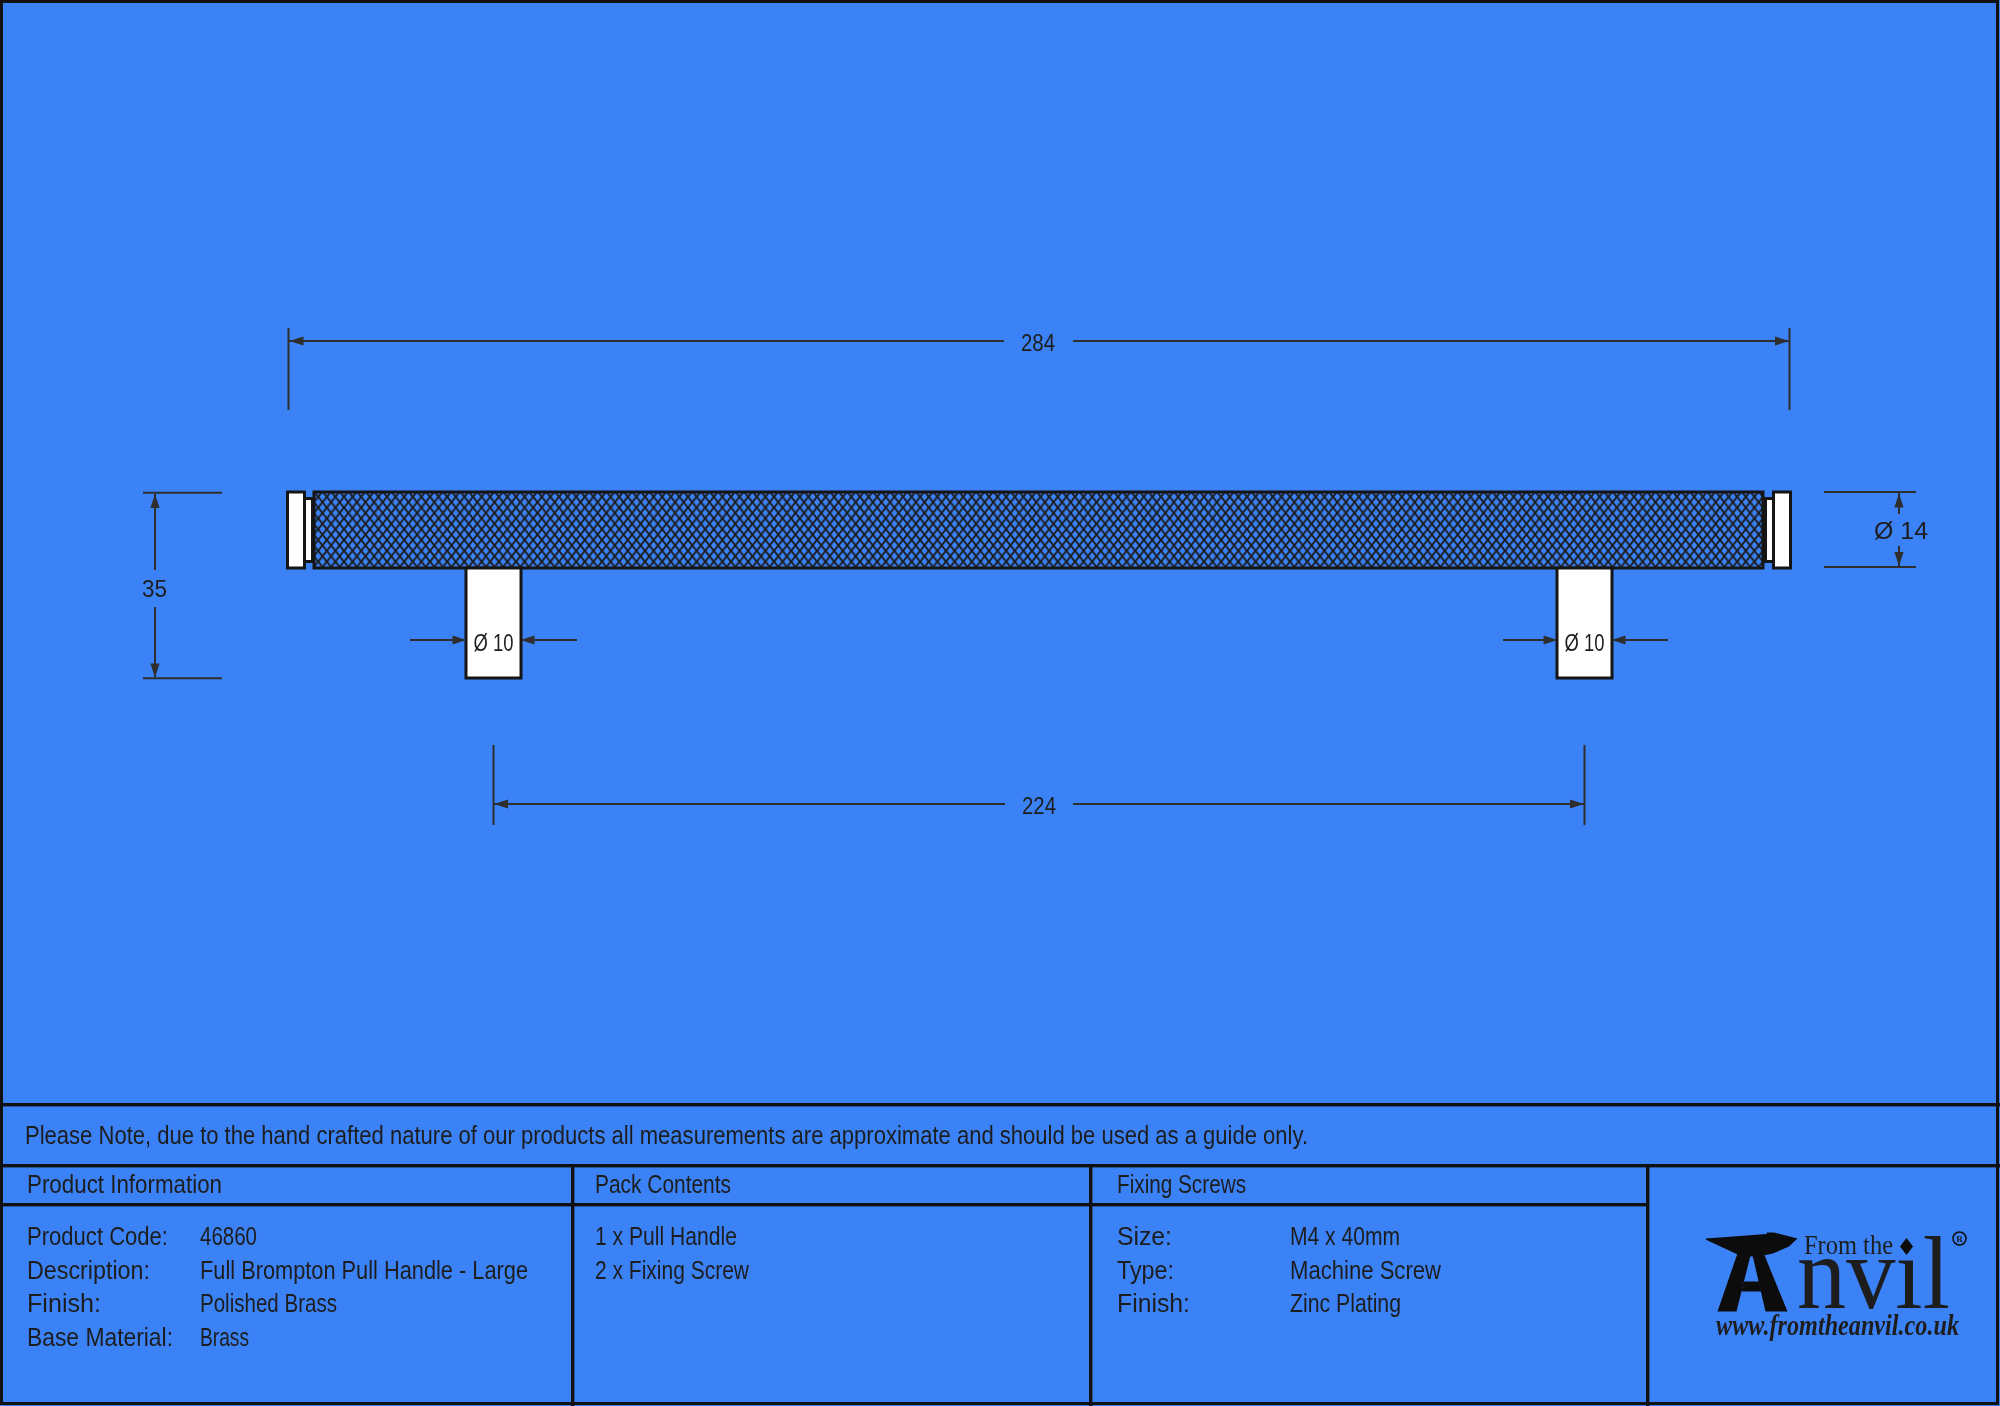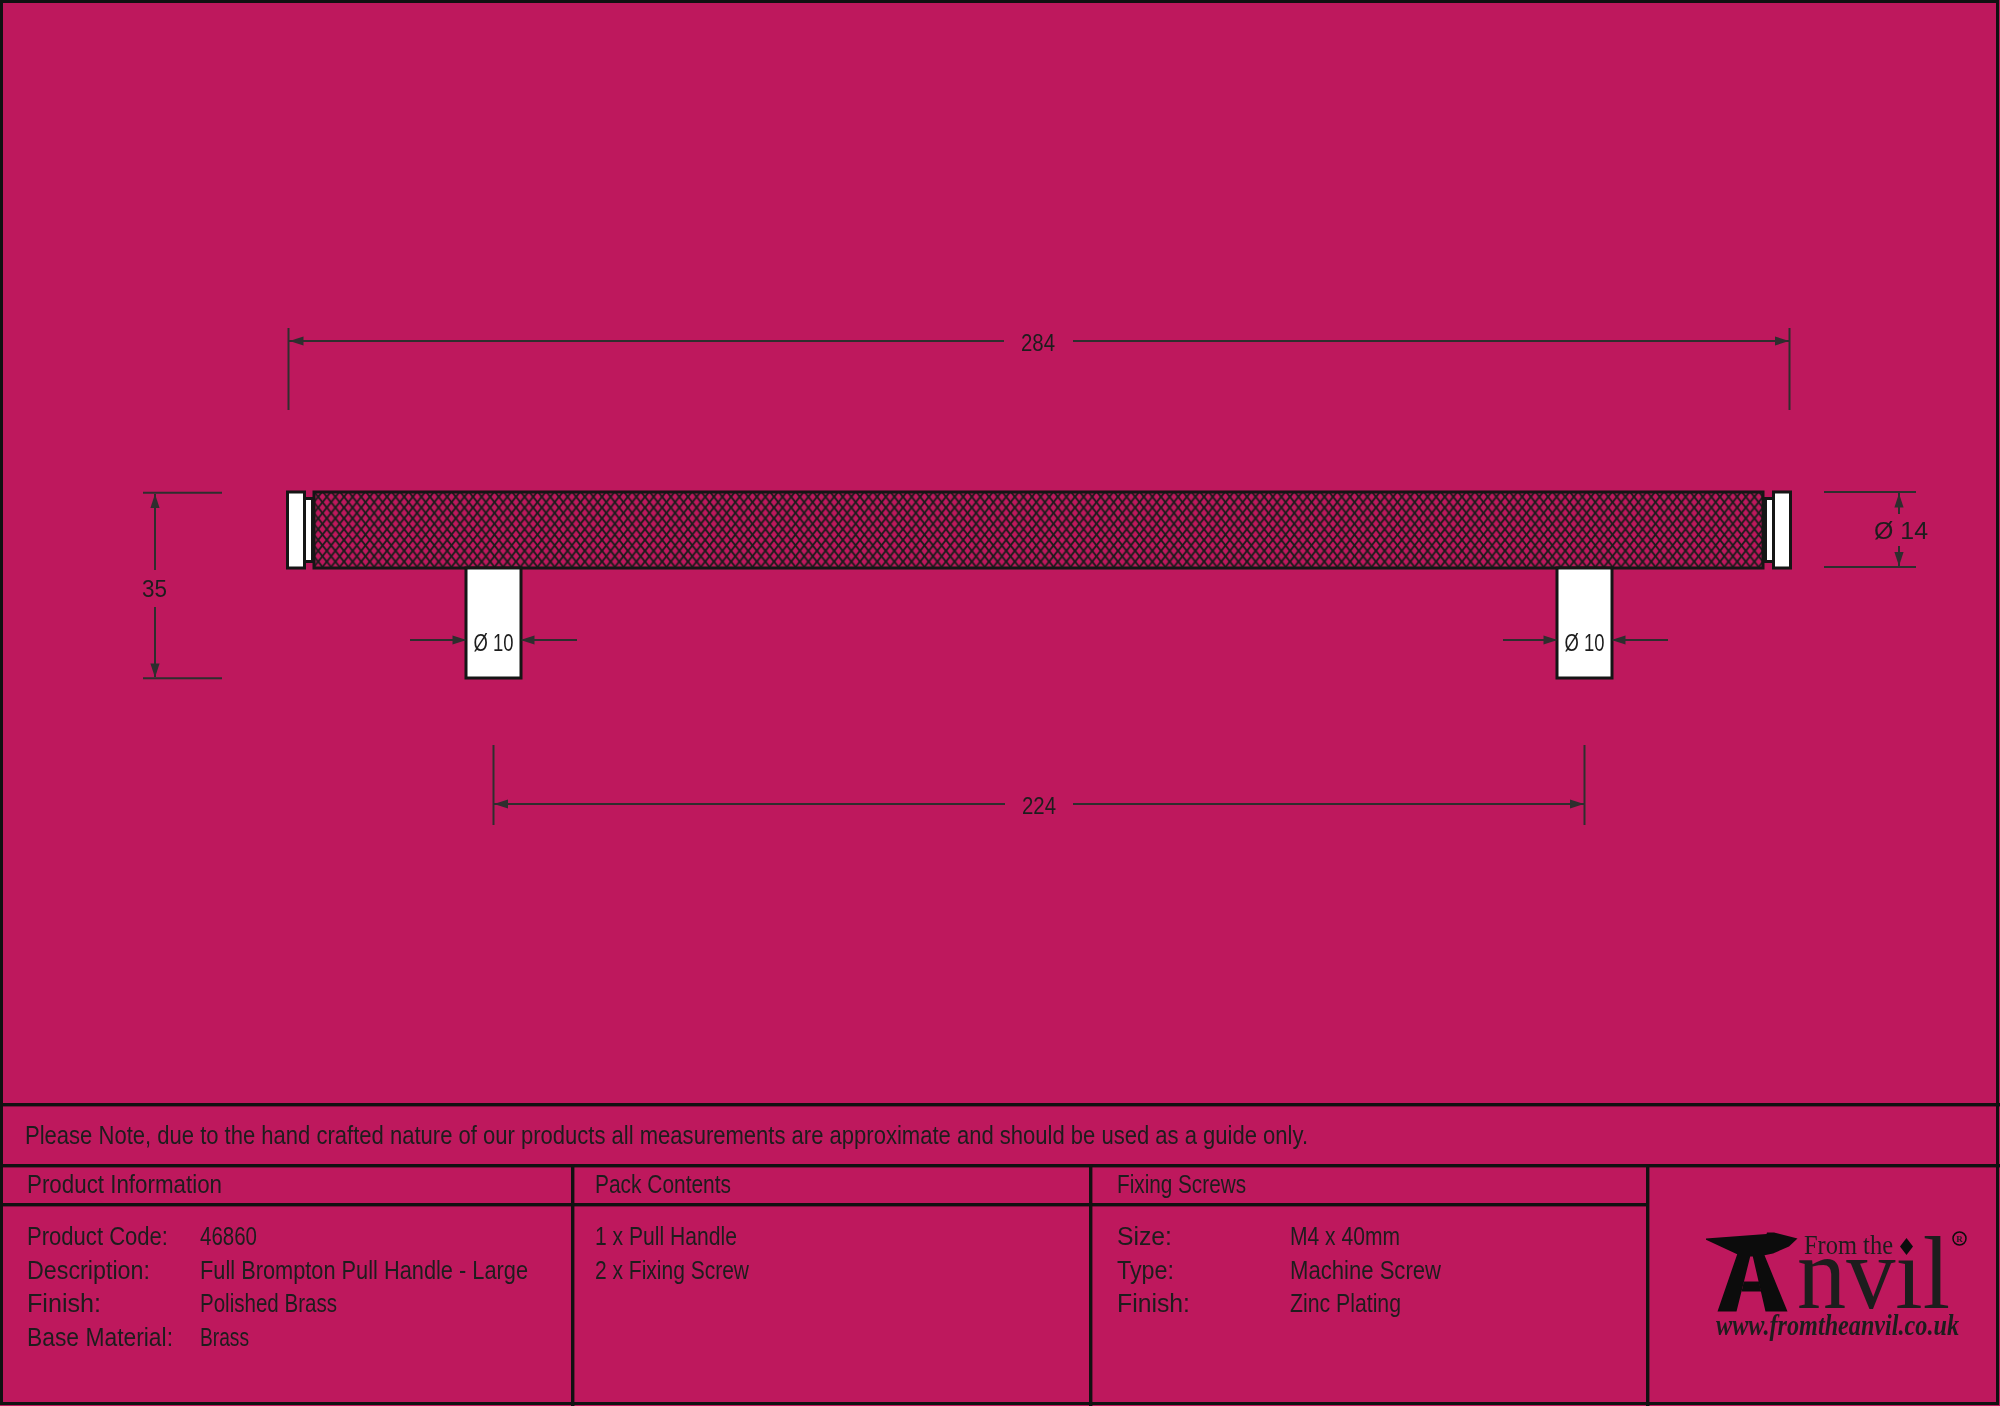--- a/index.html
+++ b/index.html
@@ -1,16 +1,16 @@
 <!DOCTYPE html>
 <html><head>
 <meta charset="utf-8">
 <style>
   html,body{margin:0;padding:0;background:#ffffff;}
-  #page{position:relative;width:2000px;height:1406px;background:#be185d;overflow:hidden;}
+  #page{position:relative;width:2000px;height:1406px;background:#3b82f6;overflow:hidden;}
   svg text{font-family:"Liberation Sans",sans-serif;fill:#1d1d1d;}
 </style>
 </head>
 <body>
 <div id="page">
 <svg width="2000" height="1406" viewBox="0 0 2000 1406" xmlns="http://www.w3.org/2000/svg">
 <defs>
   <pattern id="knurl" patternUnits="userSpaceOnUse" width="8.6" height="10.8">
     <path d="M0,0 L8.6,10.8 M8.6,0 L0,10.8" stroke="#1b1b1b" stroke-width="1.95" fill="none"></path>
   </pattern>

